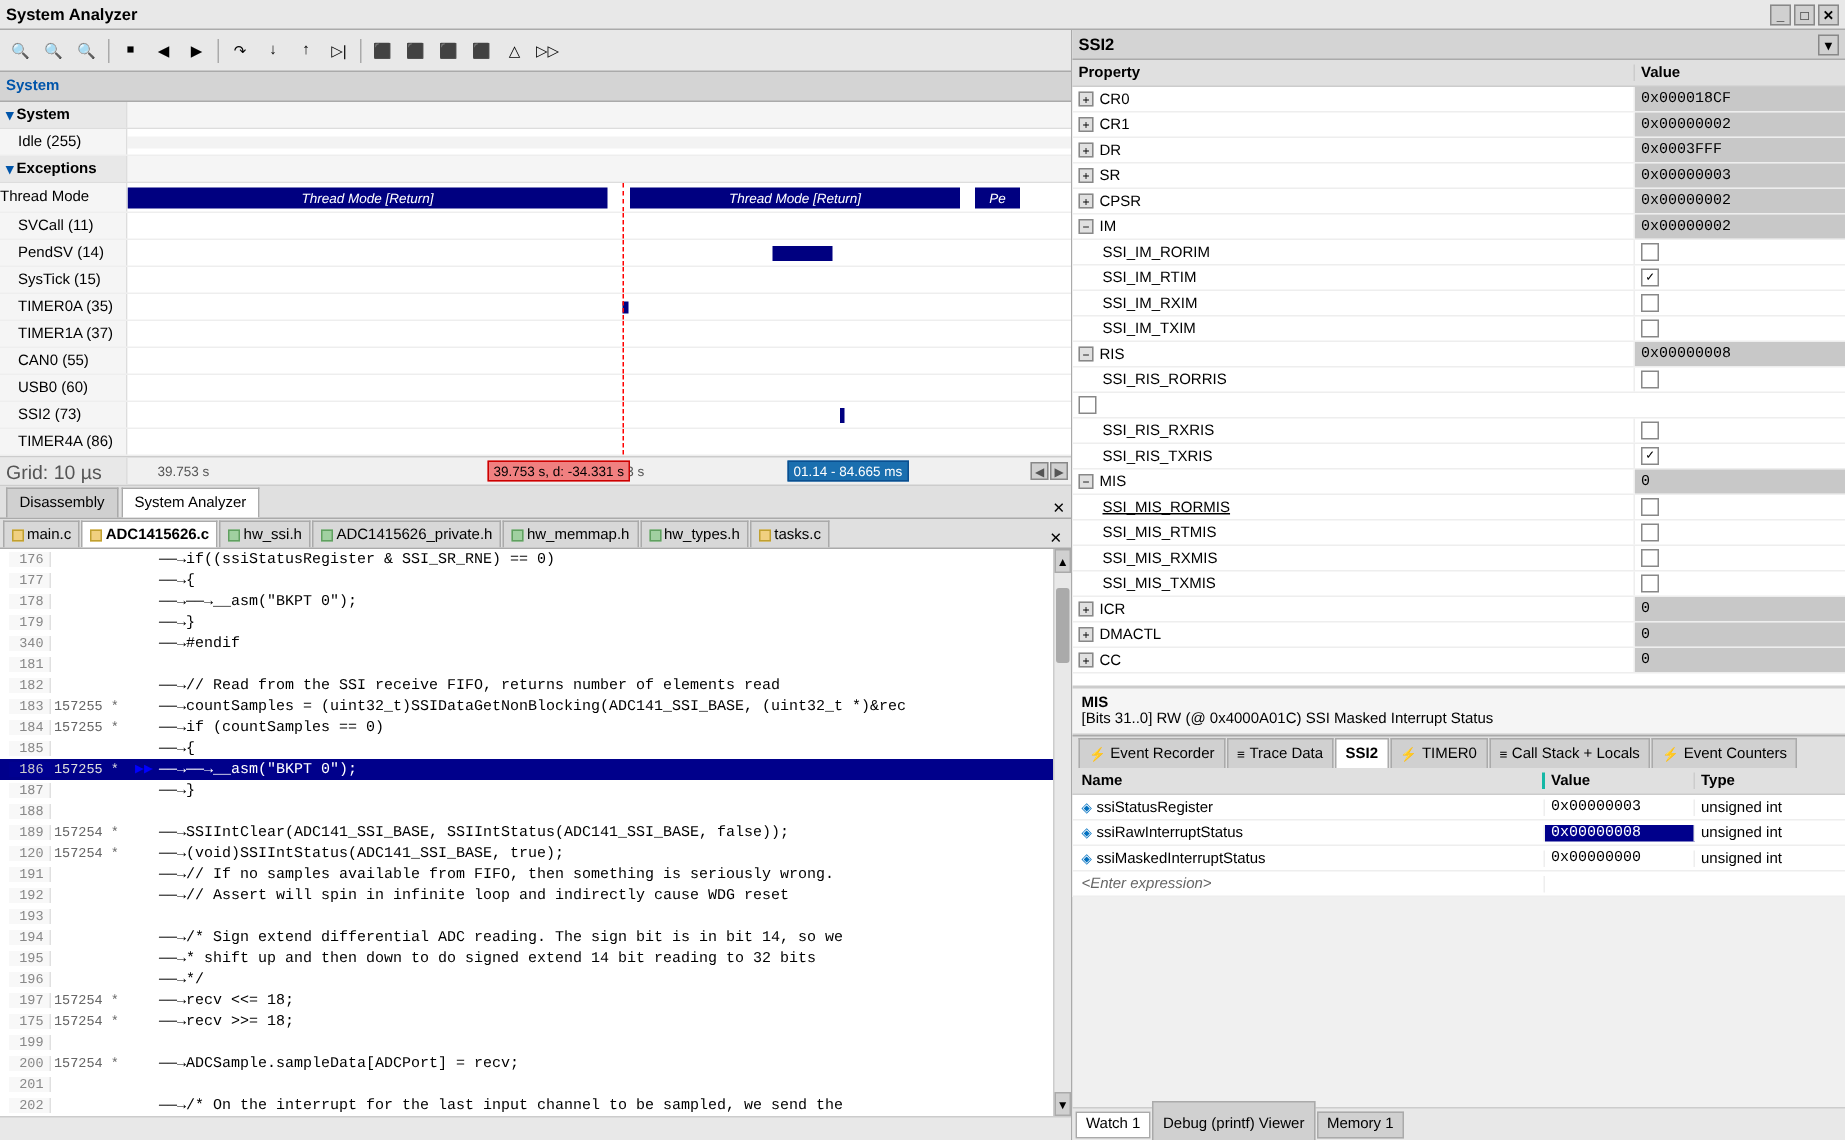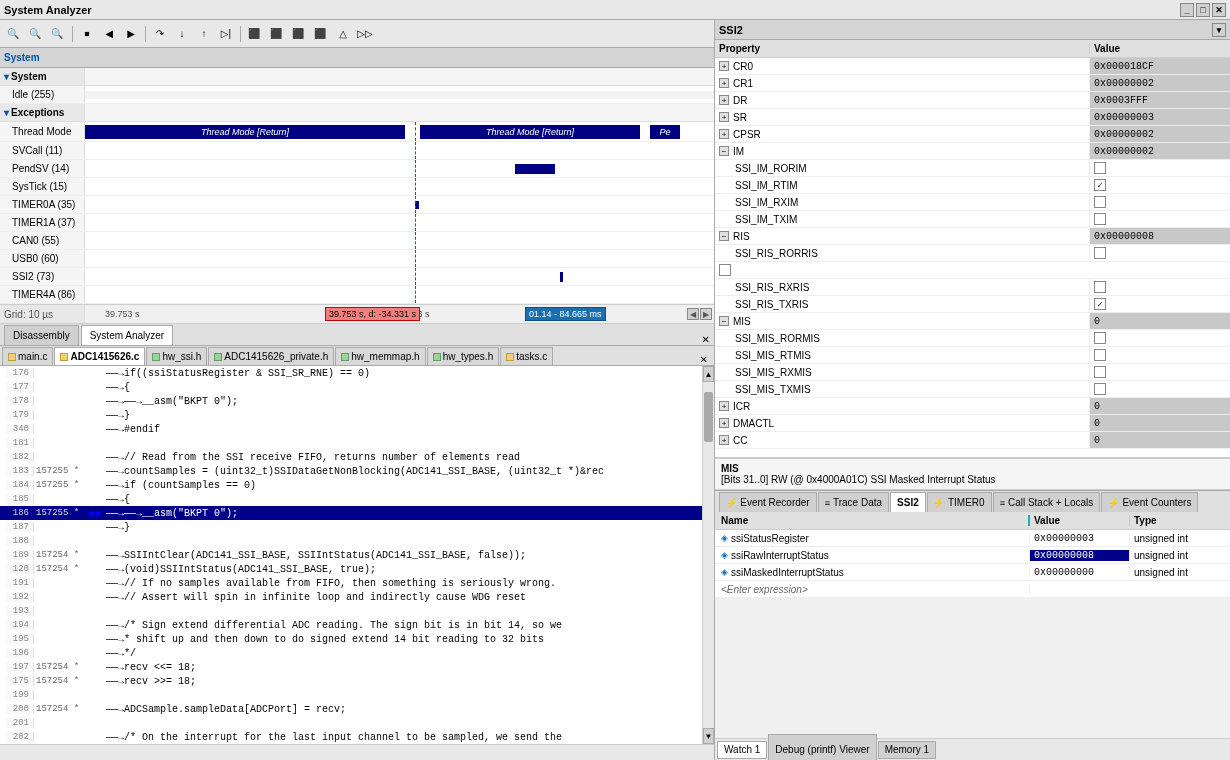--- a/index.html
+++ b/index.html
@@ -106,21 +106,21 @@
         <div style="display:flex; flex-direction:column;">
           <div style="display:flex; height:18px; border-bottom:1px solid #ddd; align-items:center;">
             <div style="width:85px; background:#e8e8e8; border-right:1px solid #ddd; height:100%; display:flex; align-items:center; padding-left:4px; font-size:10px; font-weight:bold;">
               <span style="color:#0055aa;">▾</span> 
                 <span style="margin-left:2px;">Exceptions</span>
             </div>
             <div style="flex:1; background:#f5f5f5; height:100%;"></div>
           </div>
 
           <div style="display:flex; height:20px; border-bottom:1px solid #eee; align-items:center; position:relative;">
-            <div style="width:85px; background:#f5f5f5; border-right:1px solid #ddd; height:100%; display:flex; align-items:center; padding-left:12px; font-size:10px;">Thread Mode</div>
+            <div style="width:85px; background:#f5f5f5; border-right:1px solid #ddd; height:100%; display:flex; align-items:center; font-size:10px;">Thread Mode</div>
             <div style="flex:1; background:#fff; height:100%; position:relative; overflow:hidden;font-style:italic;">
 
               <div style="position:absolute; left:0; top:3px; width:320px; height:14px; background:#000080; display:flex; align-items:center; justify-content:center; font-size:9px; color:#fff; overflow:hidden;">
                 <span>Thread Mode [Return]</span>
               </div>
               <div style="position:absolute; left:335px; top:3px; width:220px; height:14px; background:#000080; display:flex; align-items:center; justify-content:center; font-size:9px; color:#fff; overflow:hidden;">
                 <span>Thread Mode [Return]</span>
               </div>
               <div style="position:absolute; left:565px; top:3px; width:30px; height:14px; background:#000080; display:flex; align-items:center; justify-content:center; font-size:9px; color:#fff; overflow:hidden;">
                 <span>Pe</span>
@@ -192,21 +192,21 @@
           <div style="display:flex; height:18px; border-bottom:1px solid #eee; align-items:center;">
             <div style="width:85px; background:#f5f5f5; border-right:1px solid #ddd; height:100%; display:flex; align-items:center; padding-left:12px; font-size:10px;">TIMER4A (86)</div>
             <div style="flex:1; background:#fff; height:100%; position:relative;">
               <div class="cursor-line" style="left:330px;"></div>
             </div>
           </div>
 
         </div>
 
         <div style="display:flex; align-items:center; height:20px; background:#f0f0f0; border-top:1px solid #ccc; border-bottom:1px solid #ccc; font-size:9px; color:#555; position:relative;">
-          <div style="width:85px; background:#e8e8e8; border-right:1px solid #ddd; height:100%; display:flex; align-items:center; padding-left:4px; font-size:10px;">Grid: 10 µs</div>
+          <div style="width:85px; background:#e8e8e8; border-right:1px solid #ddd; height:100%; display:flex; align-items:center; padding-left:4px; font-size:13px;">Grid: 10 µs</div>
           <div style="flex:1; position:relative; display:flex; align-items:center; padding:0 10px;">
             <span style="position:absolute; left:20px;">39.753 s</span>
             <span style="position:absolute; left:310px;">39.753 s</span>
 
             <div style="position:absolute; left:240px; background:#f08080; border:1px solid #c00; padding:1px 3px; font-size:9px; color:#000; white-space:nowrap;">39.753 s, d: -34.331 s</div>
             <div style="position:absolute; left:440px; background:#1a6faf; color:#fff; border:1px solid #0a4f8f; padding:1px 3px; font-size:9px; white-space:nowrap;">01.14 - 84.665 ms</div>
 
             <div style="position:absolute; right:2px; display:flex; gap:1px;">
               <div style="width:12px; height:12px; background:#d0d0d0; border:1px solid #888; display:flex; align-items:center; justify-content:center; font-size:8px; cursor:pointer;">◀</div>
               <div style="width:12px; height:12px; background:#d0d0d0; border:1px solid #888; display:flex; align-items:center; justify-content:center; font-size:8px; cursor:pointer;">▶</div>
@@ -596,21 +596,21 @@
               <div style="width: 12px; height: 12px; border: 1px solid rgb(136, 136, 136); background: rgb(255, 255, 255); display: flex; align-items: center; justify-content: center; font-size: 9px;">✓</div>
             </div>
           </div>
           <div style="display: flex; height: 17px; align-items: center; border-bottom: 1px solid rgb(238, 238, 238); font-size: 10px; cursor: pointer;">
             <div style="flex: 1 1 0%; padding-left: 4px; border-right: 1px solid rgb(238, 238, 238); display: flex; align-items: center; gap: 2px; overflow: hidden; height: 100%;">
               <div style="width: 10px; height: 10px; border: 1px solid rgb(136, 136, 136); background: rgb(224, 224, 224); display: flex; align-items: center; justify-content: center; font-size: 8px; margin-right: 2px; flex-shrink: 0; cursor: pointer;">−</div>
               <span>MIS</span>
             </div>
             <div style="width: 140px; padding-left: 4px; font-family: &quot;Courier New&quot;, monospace; font-size: 10px; height: 100%; display: flex; align-items: center; background: rgb(200, 200, 200);">0</div>
           </div>
-          <div style="display: flex; height: 17px; align-items: flex-end; border-bottom: 1px solid rgb(238, 238, 238); font-size: 10px; cursor: pointer;">
+          <div style="display: flex; height: 17px; align-items: flex-end; border-bottom: 1px solid rgb(238, 238, 238); font-size: 10px; cursor: pointer; text-decoration: underline;">
             <div style="flex: 1 1 0%; padding-left: 20px; border-right: 1px solid rgb(238, 238, 238); display: flex; align-items: center; gap: 2px; overflow: hidden; height: 100%;">
               <span>SSI_MIS_RORMIS</span>
             </div>
             <div style="width: 140px; padding-left: 4px; font-family: &quot;Courier New&quot;, monospace; font-size: 10px; height: 100%; display: flex; align-items: center;">
               <div style="width: 12px; height: 12px; border: 1px solid rgb(136, 136, 136); background: rgb(255, 255, 255); display: flex; align-items: center; justify-content: center; font-size: 9px;"></div>
             </div>
           </div>
           <div style="display: flex; height: 17px; align-items: center; border-bottom: 1px solid rgb(238, 238, 238); font-size: 10px; cursor: pointer;">
             <div style="flex: 1 1 0%; padding-left: 20px; border-right: 1px solid rgb(238, 238, 238); display: flex; align-items: center; gap: 2px; overflow: hidden; height: 100%;">
               <span>SSI_MIS_RTMIS</span>

